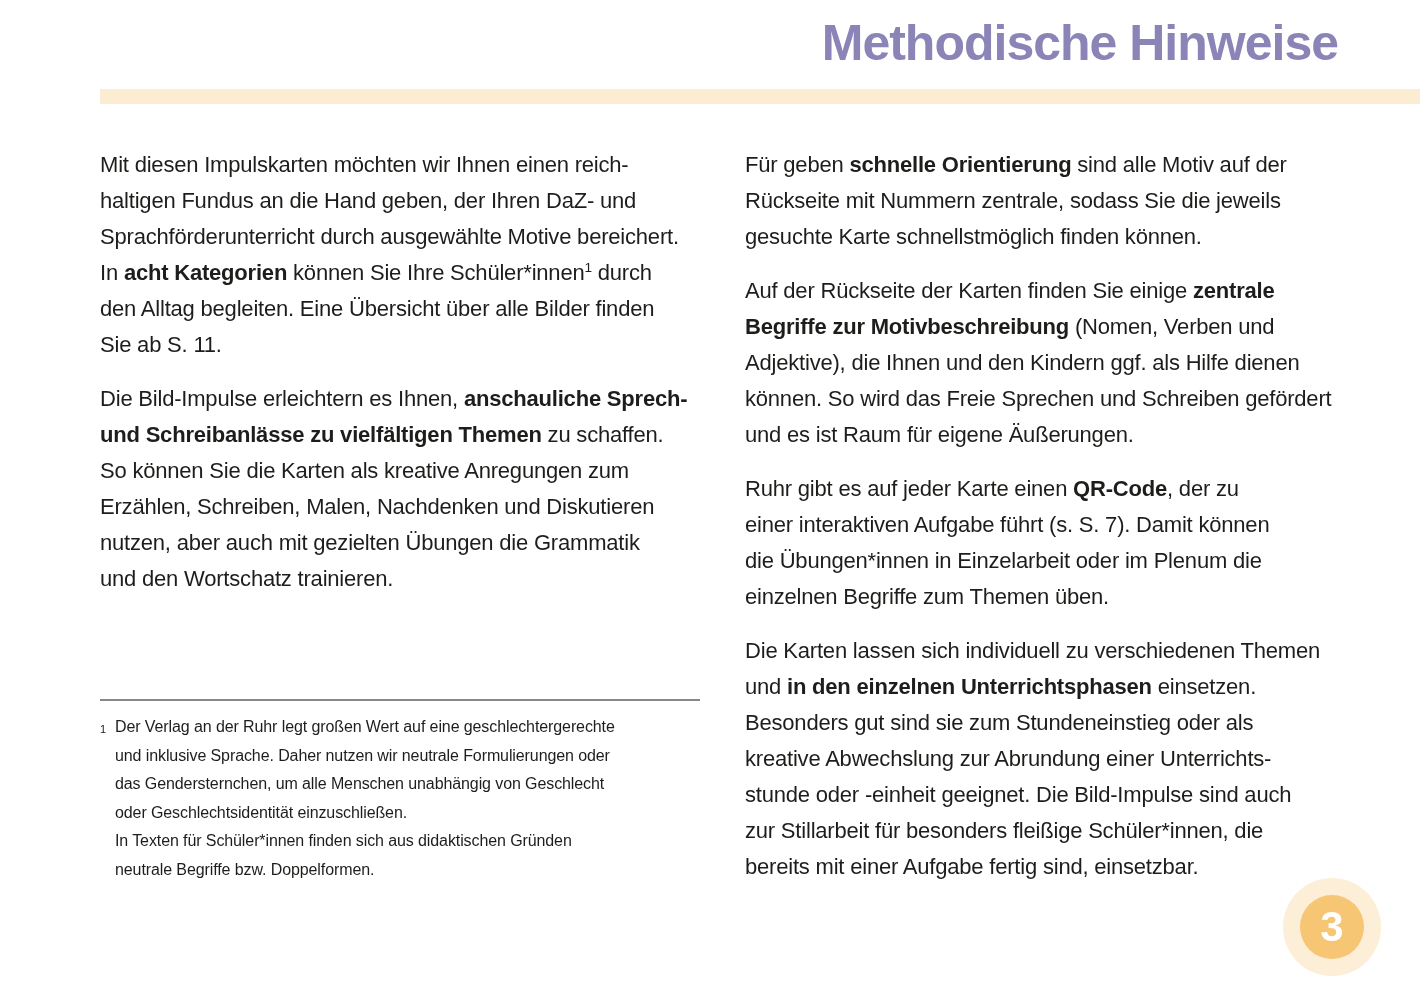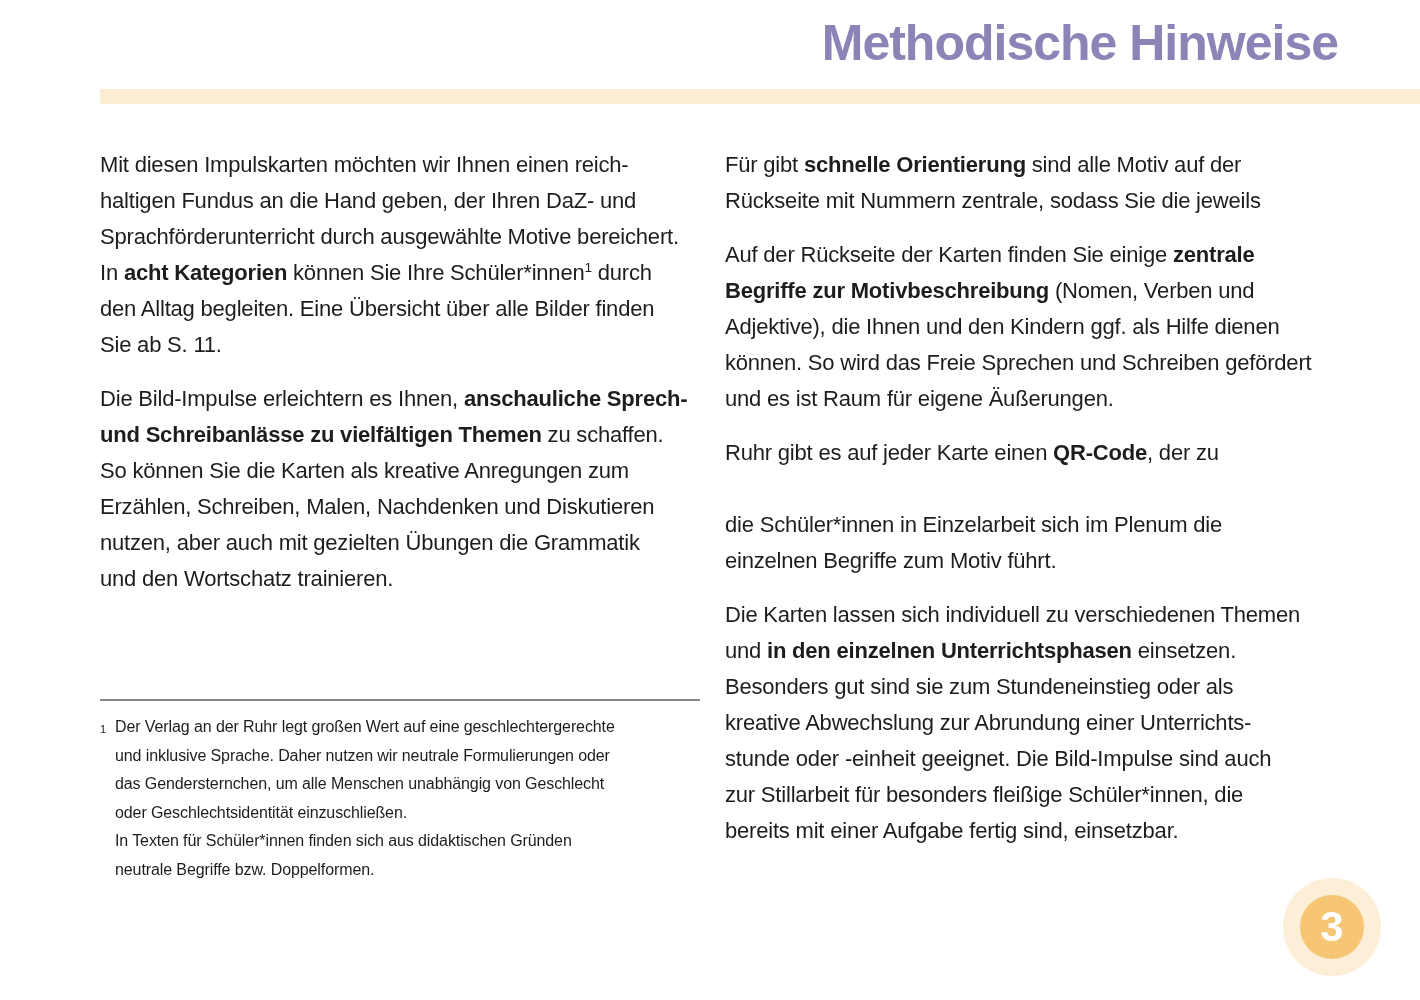--- a/index.html
+++ b/index.html
@@ -27,21 +27,21 @@
     letter-spacing:-1px;
     white-space:nowrap;
   }
   .accent-bar{
     position:absolute;left:100px;right:0;top:89px;height:15px;
     background:var(--accent-bar);
   }
 
   .columns{
     position:absolute;left:100px;top:147px;
-    display:flex;gap:23px;
+    display:flex;gap:43px;
   }
   .col{width:602px;}
   .para{
     margin:0 0 18px 0;
     font-size:22px;line-height:36px;
     letter-spacing:-0.2px;
     white-space:nowrap;
   }
   .b{font-weight:bold;text-align:right;}
   .sup{font-size:62%;vertical-align:super;line-height:0;}
@@ -87,23 +87,23 @@
   <h1 class="title">Methodische Hinweise</h1>
 
   <div class="accent-bar"></div>
 
   <div class="columns">
     <div class="col">
       <p class="para"><span>Mit diesen Impulskarten möchten wir Ihnen einen reich-</span><br><span>haltigen Fundus an die Hand geben, der Ihren DaZ- und</span><br><span>Sprachförderunterricht durch ausgewählte Motive bereichert.</span><br><span>In </span><span class="b">acht Kategorien</span><span> können Sie Ihre Schüler*innen</span><span class="sup">1</span><span> durch</span><br><span>den Alltag begleiten. Eine Übersicht über alle Bilder finden</span><br><span>Sie ab S. 11.</span></p>
       <p class="para"><span>Die Bild-Impulse erleichtern es Ihnen, </span><span class="b">anschauliche Sprech-</span><br><span class="b">und Schreibanlässe zu vielfältigen Themen</span><span> zu schaffen.</span><br><span>So können Sie die Karten als kreative Anregungen zum</span><br><span>Erzählen, Schreiben, Malen, Nachdenken und Diskutieren</span><br><span>nutzen, aber auch mit gezielten Übungen die Grammatik</span><br><span>und den Wortschatz trainieren.</span></p>
     </div>
     <div class="col">
-      <p class="para"><span>Für gibt </span><span class="b">schnelle Orientierung</span><span> sind alle Motiv auf der</span><br><span>Rückseite mit Nummern zentrale, sodass Sie die jeweils</span><br></p>
+      <p class="para"><span>Für geben </span><span class="b">schnelle Orientierung</span><span> sind alle Motiv auf der</span><br><span>Rückseite mit Nummern zentrale, sodass Sie die jeweils</span><br><span>gesuchte Karte schnellstmöglich finden können.</span></p>
       <p class="para"><span>Auf der Rückseite der Karten finden Sie einige </span><span class="b">zentrale</span><br><span class="b">Begriffe zur Motivbeschreibung</span><span> (Nomen, Verben und</span><br><span>Adjektive), die Ihnen und den Kindern ggf. als Hilfe dienen</span><br><span>können. So wird das Freie Sprechen und Schreiben gefördert</span><br><span>und es ist Raum für eigene Äußerungen.</span></p>
-      <p class="para"><span>Ruhr gibt es auf jeder Karte einen </span><span class="b">QR-Code</span><span>, der zu</span><br><br><span>die Schüler*innen in Einzelarbeit sich im Plenum die</span><br><span>einzelnen Begriffe zum Motiv führt.</span></p>
+      <p class="para"><span>Ruhr gibt es auf jeder Karte einen </span><span class="b">QR-Code</span><span>, der zu</span><br><span>einer interaktiven Aufgabe führt (s. S. 7). Damit können</span><br><span>die Übungen*innen in Einzelarbeit oder im Plenum die</span><br><span>einzelnen Begriffe zum Themen üben.</span></p>
       <p class="para"><span>Die Karten lassen sich individuell zu verschiedenen Themen</span><br><span>und </span><span class="b">in den einzelnen Unterrichtsphasen</span><span> einsetzen.</span><br><span>Besonders gut sind sie zum Stundeneinstieg oder als</span><br><span>kreative Abwechslung zur Abrundung einer Unterrichts-</span><br><span>stunde oder -einheit geeignet. Die Bild-Impulse sind auch</span><br><span>zur Stillarbeit für besonders fleißige Schüler*innen, die</span><br><span>bereits mit einer Aufgabe fertig sind, einsetzbar.</span></p>
     </div>
   </div>
 
   <div class="footnote">
     <span class="fn-marker">1</span>
     <div class="fn-text"><span>Der Verlag an der Ruhr legt großen Wert auf eine geschlechtergerechte</span><br><span>und inklusive Sprache. Daher nutzen wir neutrale Formulierungen oder</span><br><span>das Gendersternchen, um alle Menschen unabhängig von Geschlecht</span><br><span>oder Geschlechtsidentität einzuschließen.</span><br><span>In Texten für Schüler*innen finden sich aus didaktischen Gründen</span><br><span>neutrale Begriffe bzw. Doppelformen.</span></div>
   </div>
 
   <div class="page-badge">

